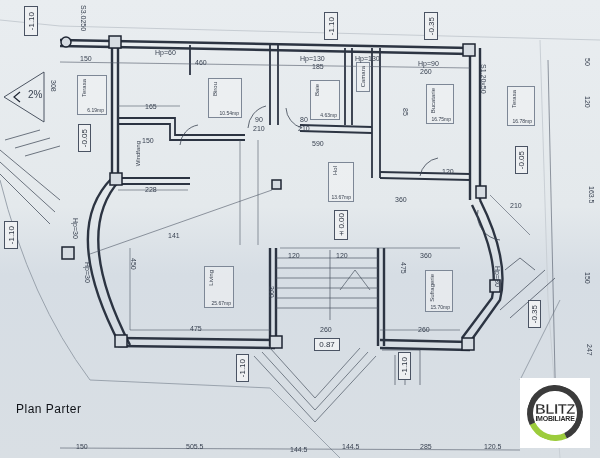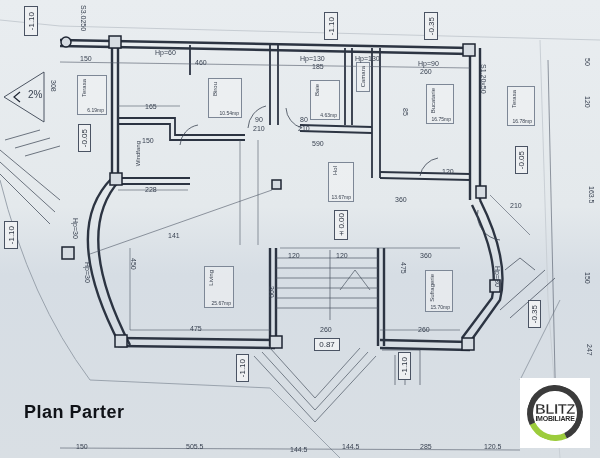--- a/index.html
+++ b/index.html
@@ -7,21 +7,21 @@
   #stage { position:relative; width:600px; height:458px; overflow:hidden;
     background: linear-gradient(180deg, #e9edf0 0%, #e4e9ec 45%, #d6dde4 60%, #d9dfe4 100%); }
   svg.plan { position:absolute; left:0; top:0; }
   .lbl { position:absolute; font-size:7px; color:#3a4352; white-space:nowrap; line-height:1; }
   .v { writing-mode: vertical-rl; }
   .room { position:absolute; border:1px solid #7d8796; background:rgba(240,242,244,0.6); }
   .room .name { position:absolute; left:3px; top:3px; font-size:6px; color:#39414f; writing-mode: vertical-rl; transform: rotate(180deg); }
   .room .area { position:absolute; right:2px; bottom:1px; font-size:5px; color:#39414f; }
   .lvl { position:absolute; border:1px solid #4a5363; background:#eef0f2; font-size:8px; color:#2d3441; display:flex; align-items:center; justify-content:center; }
   .lvl.v span { writing-mode: vertical-rl; transform: rotate(180deg); }
-  #title { position:absolute; left:24px; top:402px; font-size:18px; font-weight:bold; color:#0f1217; letter-spacing:0.5px; }
+  #title { position:absolute; left:16px; top:402px; font-size:12px; font-weight:normal; color:#0f1217; letter-spacing:0.5px; }
   #logo { position:absolute; left:520px; top:378px; width:70px; height:70px; background:#ffffff; display:flex; align-items:center; justify-content:center; }
   #logo .ring { position:absolute; width:56px; height:56px; border-radius:50%; border:6px solid #3b3b3b; border-bottom-color:#9ccc3c; border-right-color:#3b3b3b; box-sizing:border-box; transform: rotate(20deg); }
   #logo .t1 { position:relative; font-size:15px; font-weight:bold; color:#2a2a2a; letter-spacing:-0.5px; line-height:13px; text-align:left; -webkit-text-stroke:0.4px #fff; }
   #logo .t2 { position:relative; font-size:7px; font-weight:bold; color:#2a2a2a; letter-spacing:-0.2px; text-align:center; background:#fff; line-height:8px; }
   #logo .wrap { position:relative; display:flex; flex-direction:column; align-items:center; margin-top:-2px; }
 </style>
 </head>
 <body>
 
 <div id="stage">

